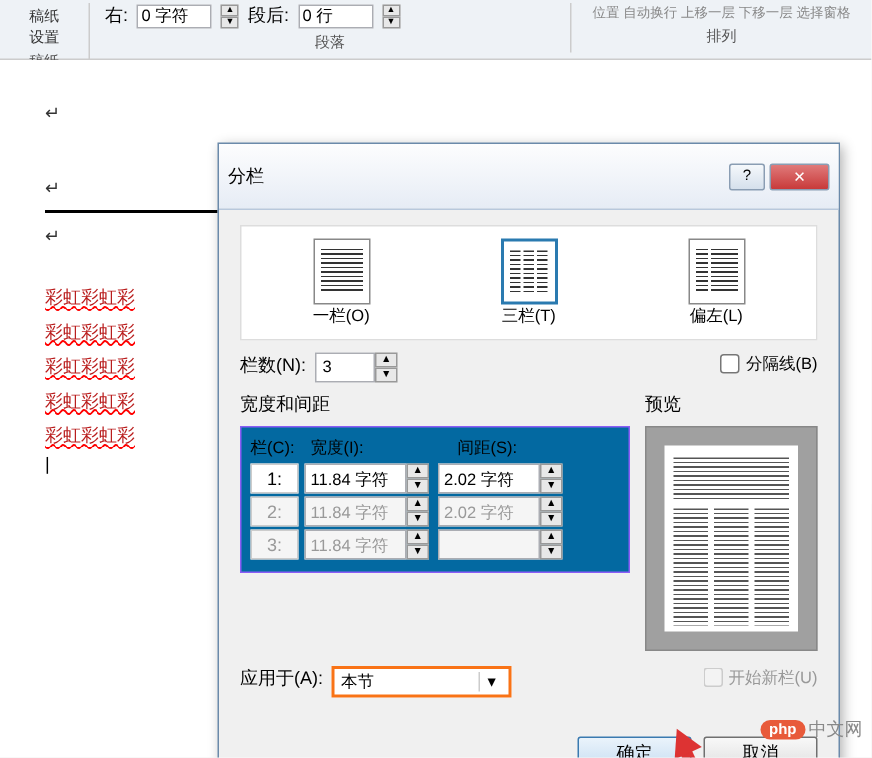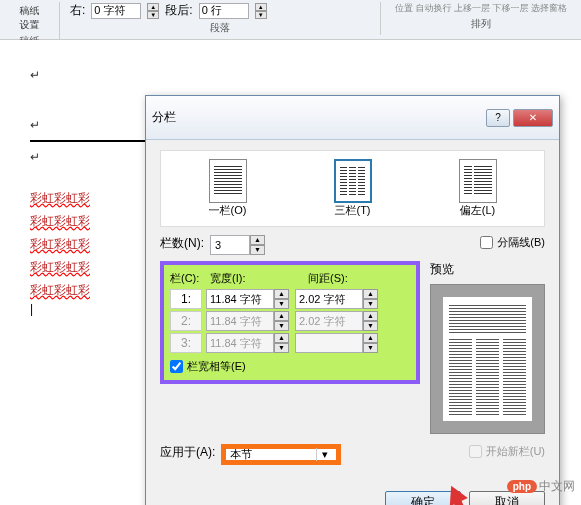--- a/index.html
+++ b/index.html
@@ -36,41 +36,41 @@
     .preset.selected .preset-icon { border: 2px solid #2a7ab0; }
     .preset-icon { width: 38px; height: 44px; background: #fff; border: 1px solid #888; padding: 6px 4px; display: flex; gap: 2px; }
     .preset-col { flex: 1; background: repeating-linear-gradient(#333, #333 1px, transparent 1px, transparent 3px); }
     .preset-label { font-size: 11px; margin-top: 0; }
     
     .row { display: flex; align-items: flex-start; margin: 6px 0; }
     .input-box { height: 20px; border: 1px solid #abadb3; background: #fff; padding: 0 4px; font-size: 11px; }
     .spinner { display: inline-flex; flex-direction: column; width: 15px; height: 20px; }
     .spinner span { flex: 1; background: #e8e8e8; border: 1px solid #999; font-size: 7px; line-height: 8px; text-align: center; cursor: pointer; }
     
-    .width-section { border: 4px solid #8b5cf6; background: #bef264; padding: 6px; flex: 1; }
+    .width-section { border: 1px solid #8b5cf6; background: #0369a1; padding: 6px; flex: 1; }
     .wg-header { display: flex; font-size: 11px; margin-bottom: 3px; }
     .wg-header span:nth-child(1) { width: 40px; }
     .wg-header span:nth-child(2) { width: 98px; }
     .wg-row { display: flex; align-items: center; margin: 2px 0; }
     .wg-num { width: 32px; height: 20px; border: 1px solid #ccc; background: #fff; text-align: center; line-height: 18px; margin-right: 4px; }
     .wg-num.disabled { color: #999; background: #f5f5f5; }
     .wg-input { width: 68px; height: 20px; border: 1px solid #abadb3; background: #fff; padding: 0 3px; font-size: 11px; }
     .wg-input.disabled { color: #999; background: #f5f5f5; }
     
     .preview-box { width: 115px; margin-left: 10px; }
     .preview-area { border: 1px solid #888; background: #a0a0a0; padding: 12px; height: 150px; }
     .preview-page { background: #fff; height: 100%; padding: 8px 6px; }
     .preview-top { height: 28px; background: repeating-linear-gradient(#555, #555 1px, transparent 1px, transparent 3px); margin-bottom: 6px; }
     .preview-cols { display: flex; gap: 4px; height: 78px; }
     .preview-c { flex: 1; background: repeating-linear-gradient(#555, #555 1px, transparent 1px, transparent 3px); }
     
     .checkbox-row { display: flex; align-items: center; gap: 4px; font-size: 11px; }
     .checkbox-row input { width: 13px; height: 13px; }
     
-    .select-box { height: 21px; border: 5px solid #f97316; background: #fff; padding: 0 4px; font-size: 11px; min-width: 120px; display: flex; align-items: center; justify-content: space-between; cursor: pointer; }
+    .select-box { height: 21px; border: 2px solid #f97316; background: #fff; padding: 0 4px; font-size: 11px; min-width: 120px; display: flex; align-items: center; justify-content: space-between; cursor: pointer; }
     .select-arrow { width: 16px; text-align: center; border-left: 1px solid #ccc; }
     
     .dialog-buttons { display: flex; justify-content: flex-end; gap: 8px; padding: 10px 14px; }
     .dlg-btn { width: 76px; height: 22px; border: 1px solid #707070; background: linear-gradient(#f8f8f8, #e0e0e0); font-size: 12px; cursor: pointer; border-radius: 2px; }
     .dlg-btn.primary { border: 1px solid #3a7ab0; background: linear-gradient(#eaf3fb, #c8def2); }
     
     .watermark { position: absolute; right: 6px; bottom: 10px; font-size: 12px; color: #888; display: flex; align-items: center; gap: 2px; }
     .watermark-logo { background: #e85a3a; color: #fff; border-radius: 8px; padding: 1px 6px; font-weight: bold; font-size: 10px; }
     .red-arrow { position: absolute; left: 445px; top: 485px; width: 0; height: 0; border-left: 10px solid transparent; border-right: 10px solid transparent; border-bottom: 18px solid #d33; transform: rotate(-25deg); }
     .red-arrow-tail { position: absolute; left: 455px; top: 495px; width: 8px; height: 20px; background: #d33; transform: rotate(-25deg); }
@@ -163,20 +163,21 @@
         </div>
       <div style="flex:1"></div>
       <label class="checkbox-row">
         <input type="checkbox" style="">
         <span>分隔线(B)</span>
       </label>
     </div>
 
     <div class="row" style="align-items:flex-start">
       <div style="flex:1">
+        <div class="section-label">宽度和间距</div>
         <div class="width-section">
           <div class="wg-header">
             <span>栏(C):</span>
             <span>宽度(I):</span>
             <span>间距(S):</span>
           </div>
           <div class="wg-row">
             <div class="wg-num">1:</div>
             <input class="wg-input" value="11.84 字符" style="">
             <div class="spinner">
@@ -208,24 +209,20 @@
             <div class="spinner">
                 <span>▲</span>
                 <span>▼</span>
               </div>
             <input class="wg-input disabled" disabled="" style="margin-left: 6px;" value="">
             <div class="spinner">
                 <span>▲</span>
                 <span>▼</span>
               </div>
           </div>
-          <label class="checkbox-row" style="margin-top:6px">
-            <input type="checkbox" checked="" style="">
-            <span>栏宽相等(E)</span>
-          </label>
         </div>
       </div>
       <div class="preview-box">
         <div class="section-label">预览</div>
         <div class="preview-area">
           <div class="preview-page">
             <div class="preview-top"></div>
             <div class="preview-cols">
               <div class="preview-c"></div>
                 <div class="preview-c"></div>

